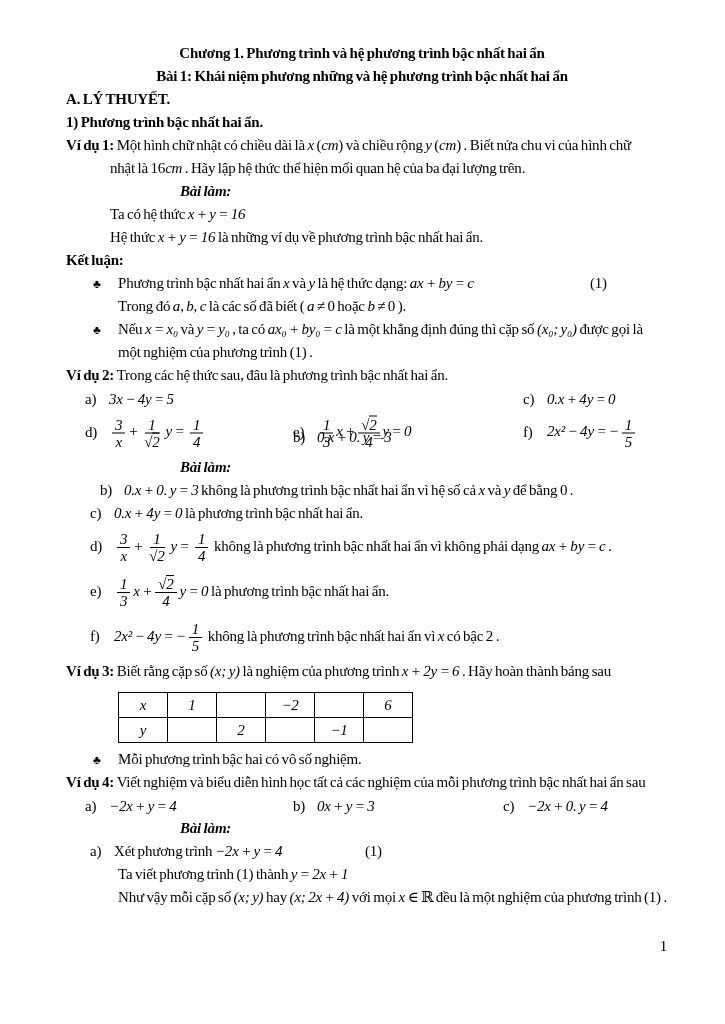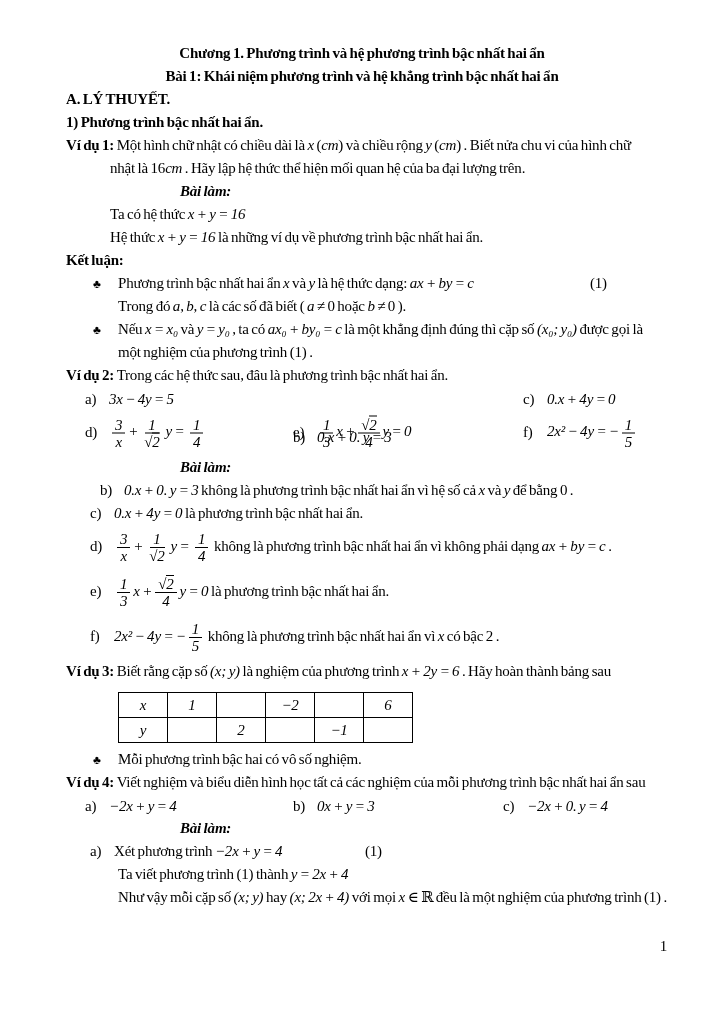--- a/index.html
+++ b/index.html
@@ -35,21 +35,21 @@
   .pagenum{position:absolute;top:938px;right:58px;font-size:15px;}
 </style>
 </head>
 <body>
 
 <div class="page">
   <div class="content">
 
     <div class="titles">
       <div class="tline">Chương 1. Phương trình và hệ phương trình bậc nhất hai ẩn</div>
-      <div class="tline">Bài 1: Khái niệm phương trình và hệ khẳng trình bậc nhất hai ẩn</div>
+      <div class="tline">Bài 1: Khái niệm phương những và hệ phương trình bậc nhất hai ẩn</div>
     </div>
 
     <div id="flow-a">
         <div class="line"><span class="b">A. LÝ THUYẾT.</span></div>
         <div class="line"><span class="b">1) Phương trình bậc nhất hai ẩn.</span></div>
         <div class="line" style="padding-left: 44px; text-indent: -44px;"><span class="b">Ví dụ 1: </span><span class="p">Một hình chữ nhật có chiều dài là </span><span class="m">x</span><span class="p"> (</span><span class="m">cm</span><span class="p">)</span><span class="p"> và chiều rộng </span><span class="m">y</span><span class="p"> (</span><span class="m">cm</span><span class="p">)</span><span class="p"> . Biết nửa chu vi của hình chữ</span><br><span class="p">nhật là 16</span><span class="m">cm</span><span class="p"> . Hãy lập hệ thức thể hiện mối quan hệ của ba đại lượng trên.</span></div>
         <div class="line" style="margin-left: 114px;"><span class="bi">Bài làm:</span></div>
         <div class="line" style="margin-left: 44px;"><span class="p">Ta có hệ thức </span><span class="m">x + y = 16</span></div>
         <div class="line" style="margin-left: 44px;"><span class="p">Hệ thức </span><span class="m">x + y = 16</span><span class="p"> là những ví dụ về phương trình bậc nhất hai ẩn.</span></div>
         <div class="line"><span class="b">Kết luận:</span></div>
@@ -136,19 +136,19 @@
     <div id="flow-b">
         <div class="line bullet"><span class="club">♣</span><span class="p">Mỗi phương trình bậc hai có vô số nghiệm.</span></div>
         <div class="line"><span class="b">Ví dụ 4: </span><span class="p">Viết nghiệm và biểu diễn hình học tất cả các nghiệm của mỗi phương trình bậc nhất hai ẩn sau</span></div>
         <div class="line colsrow">
           <span class="col" style="left: 19px;"><span class="lbl">a)</span><span class="m">−2x + y = 4</span></span>
           <span class="col" style="left: 227px;"><span class="lbl">b)</span><span class="m">0x + y = 3</span></span>
           <span class="col" style="left: 437px;"><span class="lbl">c)</span><span class="m">−2x + 0. y = 4</span></span>
         </div>
         <div class="line" style="margin-left: 114px;"><span class="bi">Bài làm:</span></div>
         <div class="line" style="margin-left: 24px;"><span class="lbl">a)</span><span class="p">Xét phương trình </span><span class="m">−2x + y = 4</span><span class="rtag" style="left: 275px;">(1)</span></div>
-        <div class="line" style="margin-left: 52px;"><span class="p">Ta viết phương trình (1) thành </span><span class="m">y = 2x + 4</span></div>
+        <div class="line" style="margin-left: 52px;"><span class="p">Ta viết phương trình (1) thành </span><span class="m">y = 2x + 1</span></div>
         <div class="line" style="margin-left: 52px;"><span class="p">Như vậy mỗi cặp số </span><span class="m">(x;  y)</span><span class="p"> hay </span><span class="m">(x;  2x + 4)</span><span class="p"> với mọi </span><span class="m">x</span><span class="p"> ∈ ℝ đều là một nghiệm của phương trình (1) .</span></div>
       </div>
 
   </div>
   <div class="pagenum">1</div>
 </div>
 
 </body></html>

